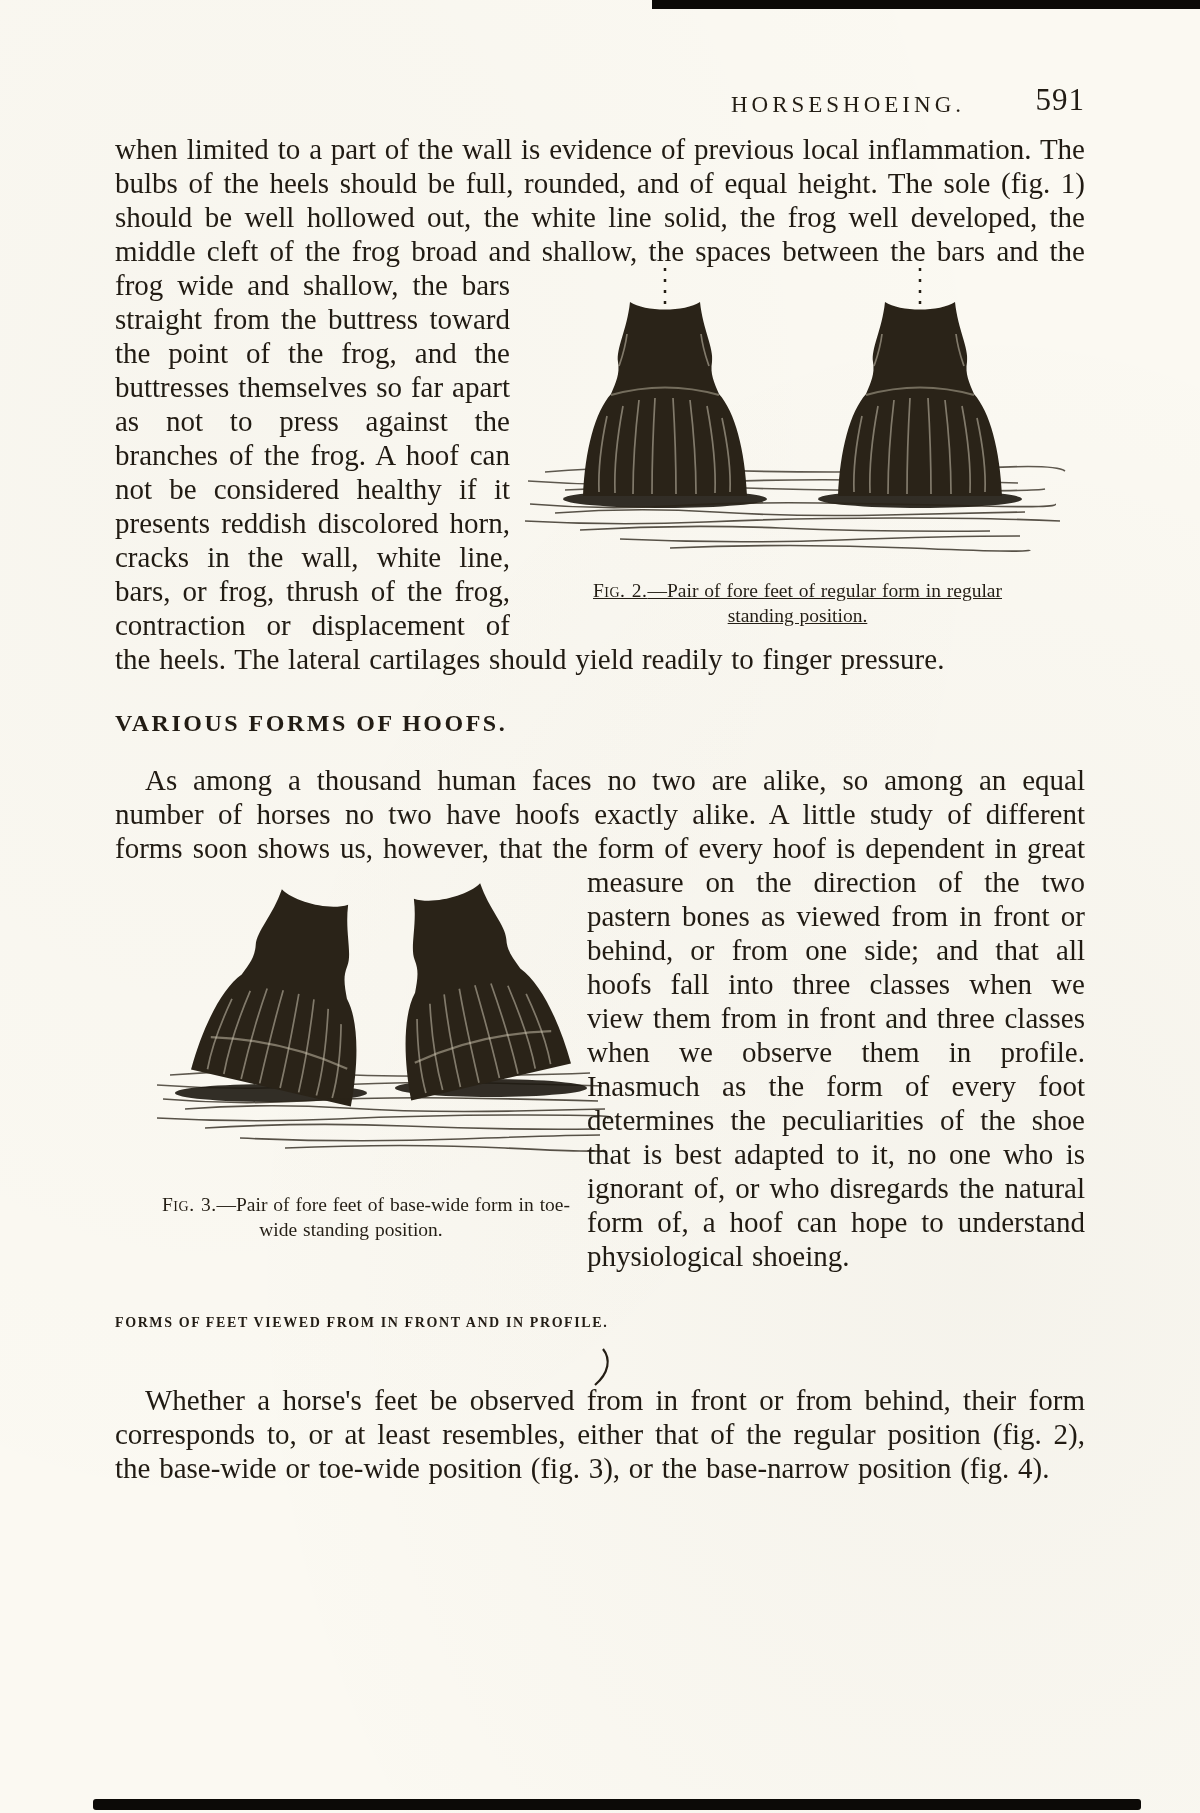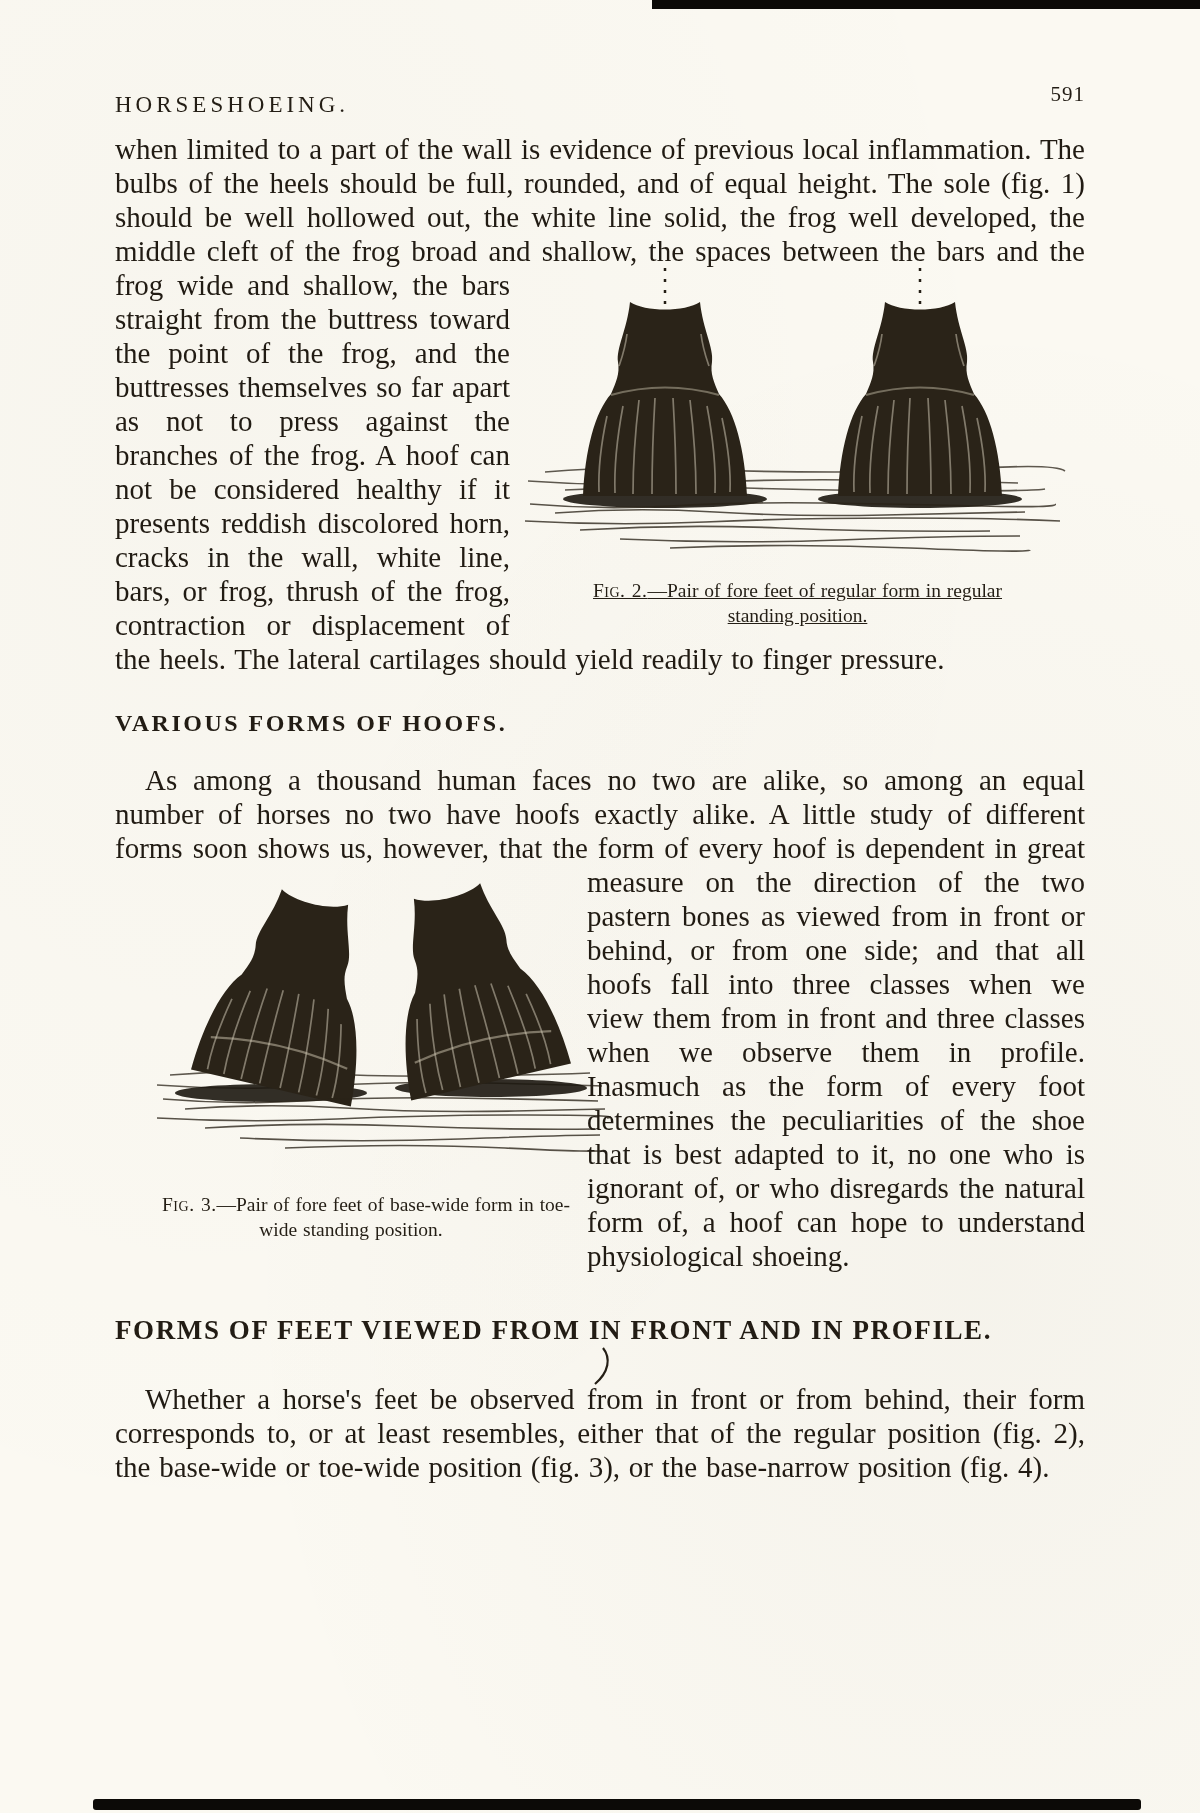--- a/index.html
+++ b/index.html
@@ -29,28 +29,28 @@
     background: #0c0a07; border-radius: 3px;
   }
 
   .pagehead {
     position: relative;
     margin: 88px 115px 0 115px;
     height: 38px;
   }
   .running-title {
     position: absolute; left: 0; right: 120px; top: 4px;
-    text-align: left;
+    text-align: right;
     font-size: 23px;
     letter-spacing: 4px;
     color: #241e15;
   }
   .page-number {
     position: absolute; right: 0; top: -6px;
-    font-size: 21px;
+    font-size: 31px;
     letter-spacing: 1px;
     text-align: right;
   }
 
   .content { margin: 0 115px; }
 
   .para {
     font-size: 29px;
     line-height: 34px;
     text-align: justify;
@@ -63,23 +63,23 @@
   .section-head {
     clear: both;
     text-align: left;
     font-weight: bold;
     font-size: 24px;
     letter-spacing: 2.5px;
     margin: 34px 0 26px 0;
     color: #221c14;
   }
   .section-head.small {
-    font-size: 27px;
+    font-size: 14px;
     letter-spacing: 1.6px;
-    margin: 42px 0 4px 0;
+    margin: 42px 0 20px 0;
   }
 
   figure.fig { margin: 0; }
   .fig-right { float: right; width: 575px; margin: 4px 0 6px 24px; }
   .fig-left  { float: left;  width: 472px; margin: 6px 26px 2px 0; }
 
   figcaption {
     font-size
 : 19.5px;
     line-height: 25px;

